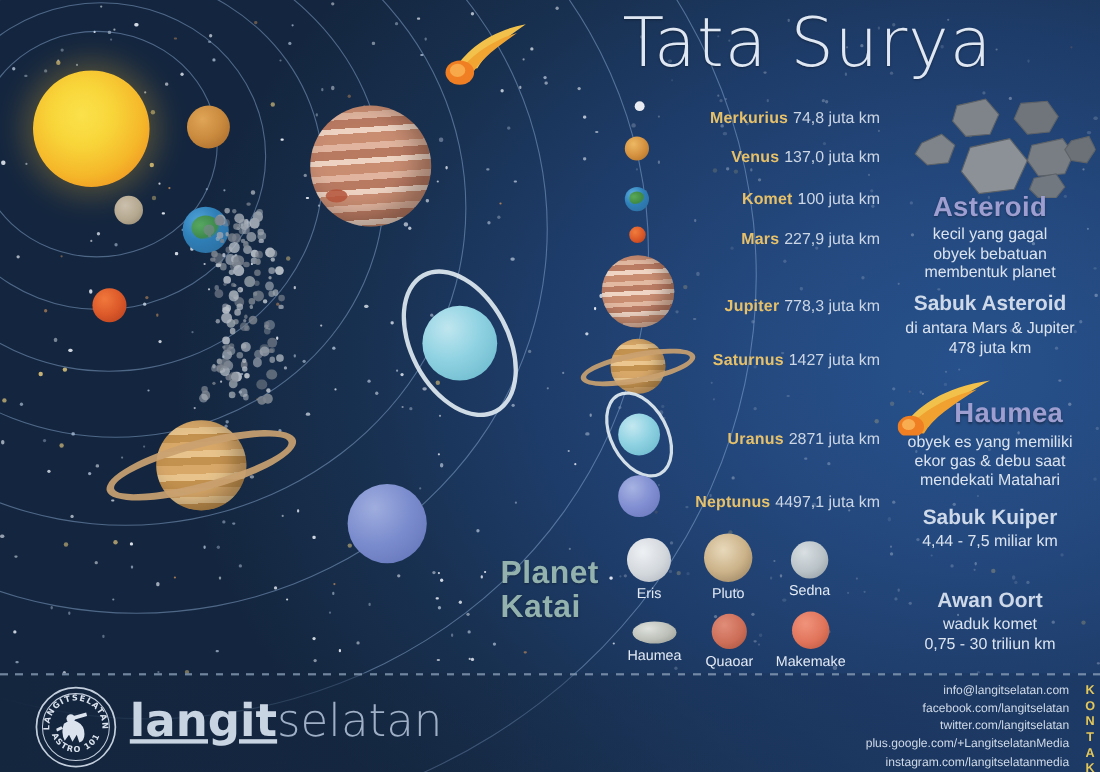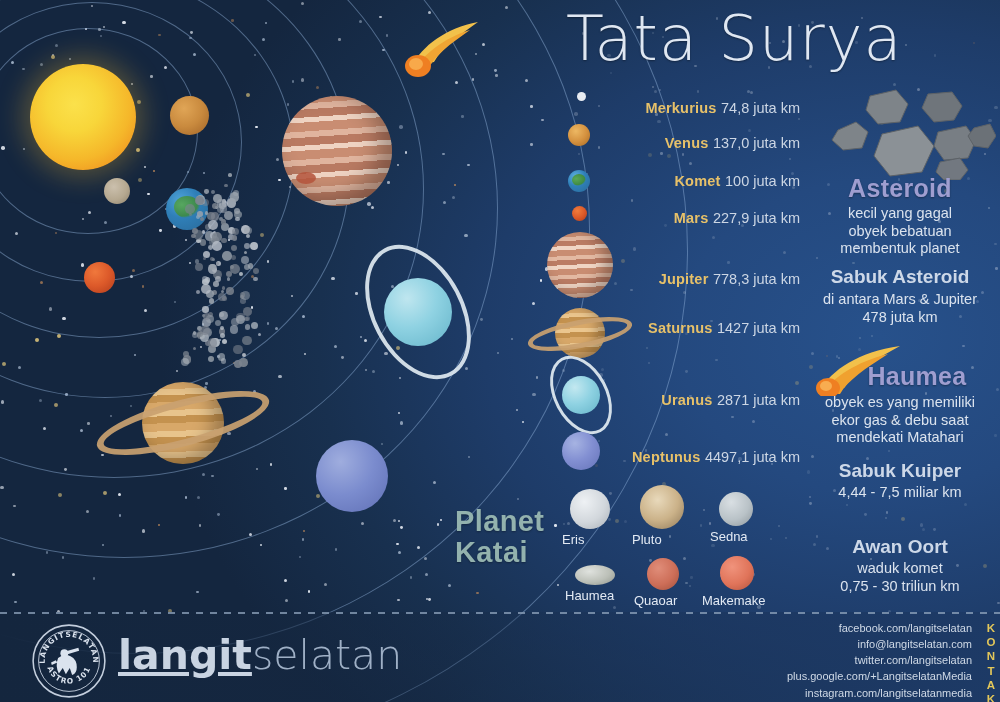--- a/index.html
+++ b/index.html
@@ -76,21 +76,21 @@
   .hd-mid { font-size:19px; font-weight:bold; color:#cdd8e8; }
   .sub { font-size:14.5px; color:#dbe3ee; line-height:1.22; }
 
   
   .katai-title {
     position:absolute; left:455px; top:506px;
     font-size:29px; font-weight:bold; line-height:1.08;
     color:#93b2ae; letter-spacing:.4px;
     text-shadow:0 1px 2px rgba(0,0,0,.3);
   }
-  .dwarf { position:absolute; text-align:left; }
+  .dwarf { position:absolute; text-align:center; }
   .dwarf .dlabel { font-size:13px; color:#e3eaf4; margin-top:3px; white-space:nowrap; }
   .dball { border-radius:50%; margin:0 auto; }
 
   
   .footer {
     position:absolute; left:0; bottom:0; width:1000px; height:90px;
     background:linear-gradient(100deg,#14263e 0%,#16294450 45%,#1d3a66 100%);
   }
   .dashline {
     position:absolute; left:0; top:0; width:1000px; height:2px;
@@ -940,22 +940,22 @@
     <text font-size="9.5" font-weight="bold" fill="#dbe3ee" letter-spacing="1.6" font-family="DejaVu Sans, sans-serif">
       <textPath href="#sealArcBot" startOffset="50%" text-anchor="middle">ASTRO 101</textPath>
     </text>
   </svg>
 
   <div class="wordmark">
     <span class="wm-b">langit</span><span class="wm-l">selatan</span>
   </div>
 
   <div class="contact">
+    <div>info@langitselatan.com</div>
     <div>facebook.com/langitselatan</div>
-    <div>info@langitselatan.com</div>
     <div>twitter.com/langitselatan</div>
     <div>plus.google.com/+LangitselatanMedia</div>
     <div>instagram.com/langitselatanmedia</div>
   </div>
 
   <div class="kontak">KONTAK</div>
 
 </div>
 
 </body></html>

